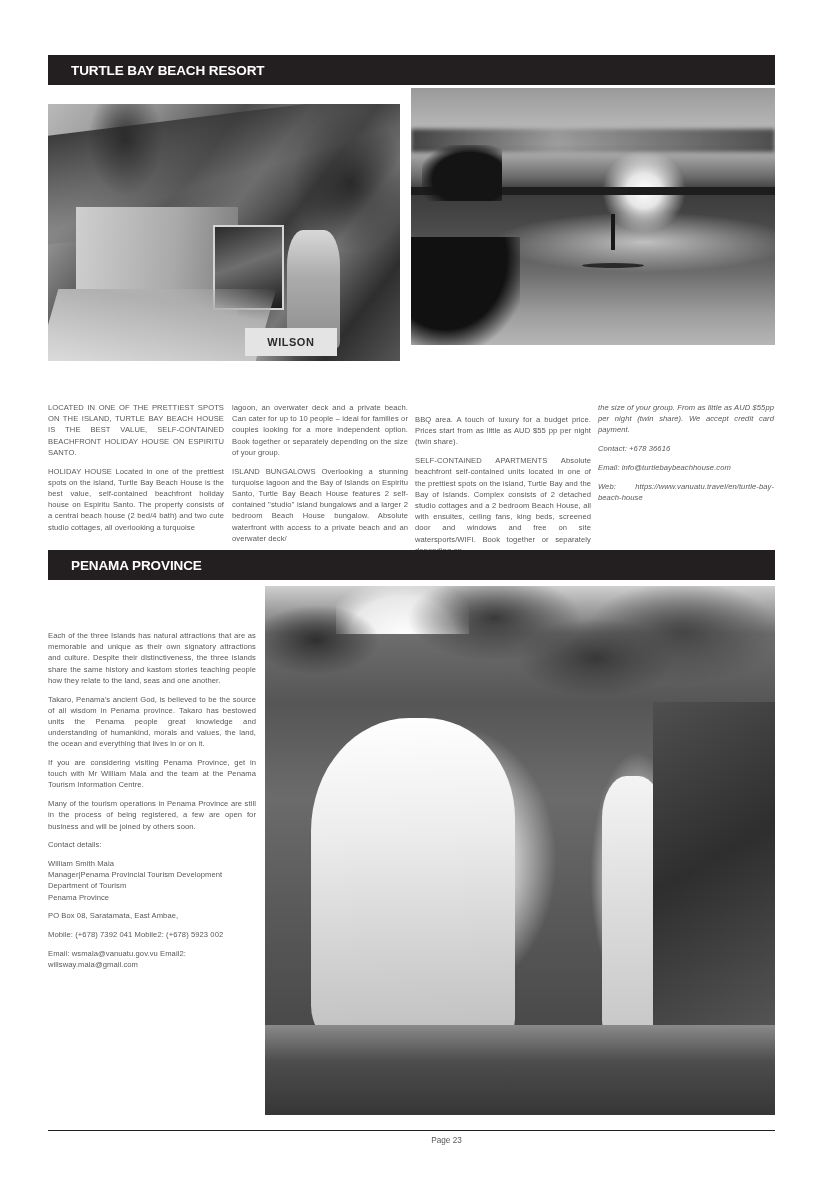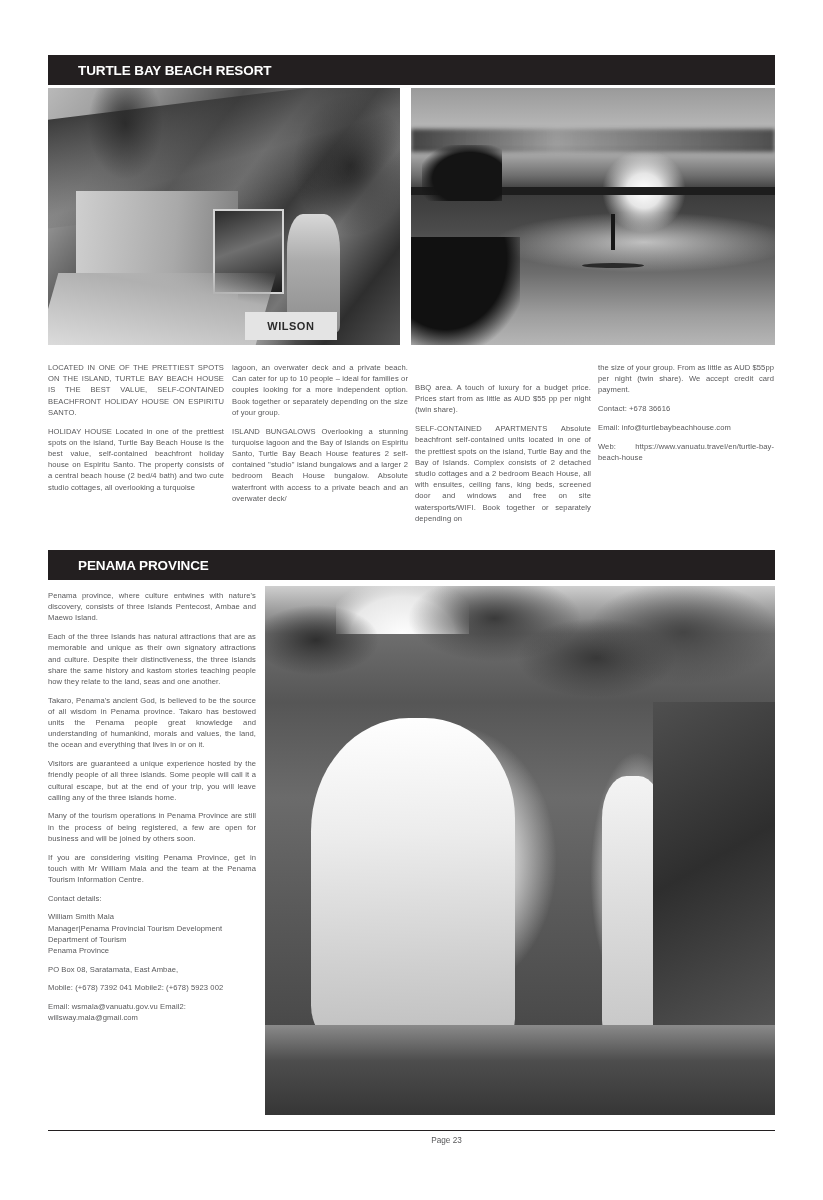--- a/index.html
+++ b/index.html
@@ -29,37 +29,37 @@
     height: 30px;
     background: #231f20;
     display: flex;
     align-items: center;
   }
   .section-bar .section-title {
     color: #ffffff;
     font-size: 13.5px;
     font-weight: 800;
     letter-spacing: -0.1px;
-    padding-left: 30px;
+    padding-left: 23px;
     font-family: "Liberation Sans", sans-serif;
   }
 
   #bar-turtle { top: 55px; }
   #bar-penama { top: 550px; }
 
   
   .photo {
     position: absolute;
     overflow: hidden;
     background: #6e6e6e;
   }
 
   
   #photo-bungalow {
-    left: 48px; top: 88px; width: 352px; height: 257px;
+    left: 48px; top: 104px; width: 352px; height: 257px;
     background:
       radial-gradient(ellipse 60px 90px at 22% 14%, rgba(20,20,20,.80) 0%, rgba(20,20,20,0) 62%),
       radial-gradient(ellipse 90px 110px at 86% 30%, rgba(15,15,15,.72) 0%, rgba(15,15,15,0) 64%),
       radial-gradient(ellipse 120px 70px at 50% 100%, rgba(235,235,235,.55) 0%, rgba(235,235,235,0) 60%),
       linear-gradient(128deg, #b9b9b9 0%, #8f8f8f 20%, #4e4e4e 36%, #6d6d6d 48%,
                       #3a3a3a 60%, #777 72%, #2e2e2e 86%, #555 100%),
       linear-gradient(0deg, #4a4a4a, #8a8a8a);
   }
   #photo-bungalow .roof-sweep {
     position: absolute; left: -10%; top: 4%;
@@ -193,29 +193,30 @@
 
   
   .col {
     position: absolute;
     font-size: 7.6px;
     line-height: 11.2px;
     color: #58585a;
     text-align: justify;
     font-family: "Liberation Sans", sans-serif;
     letter-spacing: .08px;
+    margin-top: 40px;
   }
   .col p { margin-bottom: 7.5px; }
   .col p:last-child { margin-bottom: 0; }
 
   
   #tb-col-1 { left: 48px;  top: 362px; width: 176px; }
   #tb-col-2 { left: 232px; top: 362px; width: 176px; }
-  #tb-col-3 { left: 415px; top: 382px; width: 176px; }
-  #tb-col-4 { left: 598px; top: 362px; width: 176px; }
+  #tb-col-3 { left: 415px; top: 374px; width: 176px; }
+  #tb-col-4 { left: 598px; top: 362px; width: 176px; font-style: italic; }
 
   
   #pn-col { left: 48px; top: 590px; width: 208px; }
   #pn-col .tight { margin-bottom: 7.5px; }
   #pn-col .tight .line { display: block; }
   #pn-col .nowrap-left { text-align: left; }
 
   
   .footer-rule {
     position: absolute;
@@ -292,26 +293,24 @@
   <div class="photo" id="photo-waterfall">
     <div class="sky"></div>
     <div class="canopy"></div>
     <div class="fall-main"></div>
     <div class="fall-side"></div>
     <div class="rockface"></div>
     <div class="pool"></div>
   </div>
 
   <div class="col" id="pn-col">
-    <p>Penama province, where culture entwines with nature's discovery, consists of three Islands Pentecost, Ambae and Maewo Island.</p>
     <p>Each of the three Islands has natural attractions that are as memorable and unique as their own signatory attractions and culture. Despite their distinctiveness, the three islands share the same history and kastom stories teaching people how they relate to the land, seas and one another.</p>
     <p>Takaro, Penama's ancient God, is believed to be the source of all wisdom in Penama province. Takaro has bestowed units the Penama people great knowledge and understanding of humankind, morals and values, the land, the ocean and everything that lives in or on it.</p>
-    <p>Visitors are guaranteed a unique experience hosted by the friendly people of all three islands. Some people will call it a cultural escape, but at the end of your trip, you will leave calling any of the three islands home.</p>
+    <p>If you are considering visiting Penama Province, get in touch with Mr William Mala and the team at the Penama Tourism Information Centre.</p>
     <p>Many of the tourism operations in Penama Province are still in the process of being registered, a few are open for business and will be joined by others soon.</p>
-    <p>If you are considering visiting Penama Province, get in touch with Mr William Mala and the team at the Penama Tourism Information Centre.</p>
     <p class="nowrap-left">Contact details:</p>
     <p class="tight nowrap-left">
       <span class="line">William Smith Mala</span>
       <span class="line">Manager|Penama Provincial Tourism Development</span>
       <span class="line">Department of Tourism</span>
       <span class="line">Penama Province</span>
     </p>
     <p class="nowrap-left">PO Box 08, Saratamata, East Ambae,</p>
     <p class="nowrap-left">Mobile: (+678) 7392 041 Mobile2: (+678) 5923 002</p>
     <p class="nowrap-left">Email: wsmala@vanuatu.gov.vu Email2: willsway.mala@gmail.com</p>

